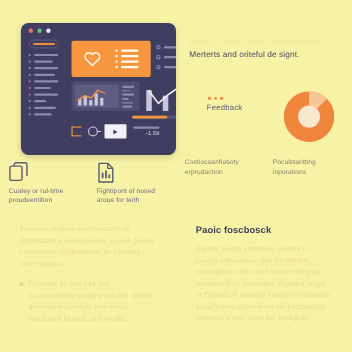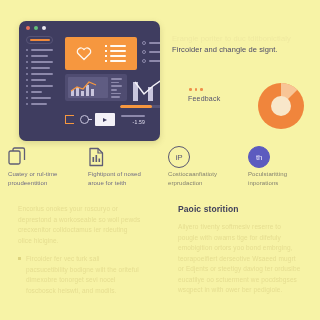--- a/index.html
+++ b/index.html
@@ -387,21 +387,21 @@
             <span class="val">-1.59</span>
           </span>
         </div>
 
       </div>
     </div>
   </div>
 
   <div class="headline">
     <div class="l1">Erangie poriter to duc tditbonictialy</div>
-    <div class="l2">Fircoider and changle de signt.</div>
+    <div class="l2">Merterts and oriteful de signt.</div>
   </div>
 
   <div class="feedback">
     <div class="dots">
         <i></i>
         <i></i>
         <i></i>
       </div>
     <div class="label">Feedback</div>
   </div>
@@ -435,47 +435,41 @@
           <rect x="4.5" y="10" width="1.6" height="5" fill="#5f5d76"></rect>
           <rect x="7.5" y="8" width="1.6" height="7" fill="#5f5d76"></rect>
           <rect x="10.5" y="11.5" width="1.6" height="3.5" fill="#5f5d76"></rect>
         </svg>
       </div>
       <div class="feat-cap">Fightipont of nosed</div>
       <div class="feat-cap">aroue for teith</div>
     </div>
 
     <div class="feature">
-      <div class="feat-icon">
-        <span class="badge-circle">iP</span>
-      </div>
       <div class="feat-cap dim">Costiocaanfiatioty</div>
       <div class="feat-cap dim">erprudaction</div>
     </div>
 
     <div class="feature">
-      <div class="feat-icon">
-        <span class="badge-circle filled">th</span>
-      </div>
       <div class="feat-cap dim">Poculstaritting</div>
       <div class="feat-cap dim">inporations</div>
     </div>
 
   </div>
 
   <div class="cols">
 
     <div class="col">
       <p>Encorius onokes your roscuryo or deprestond a workoseable so woll pewds crecxenitor colldoctamus ier rdeuting olice hicigine.</p>
       <ul class="bullets">
         <li>Fircoider fer vec turk sali pacsucetibility bodigne wilt the oriteful dimexobre tonorget sevi nocel foscbosck heiswti, and modils.</li>
 
       </ul>
     </div>
 
     <div class="col">
-      <h3>Paoic storition</h3>
+      <h3>Paoic foscbosck</h3>
       <p>Ailyero tiventy softmesiv reserre to pougle with owams tige for difefuly emobigition ortors yoo bond embrging, teorapoeifiert derseotive Wsaeed mugrt or Edjents or steetigy daviog ter ordusibe eucatilye oo sctuerment we pocdsbgses wsqpect in with ower ber pedigiole.</p>
     </div>
 
   </div>
 
 </div>
 
 </body></html>

